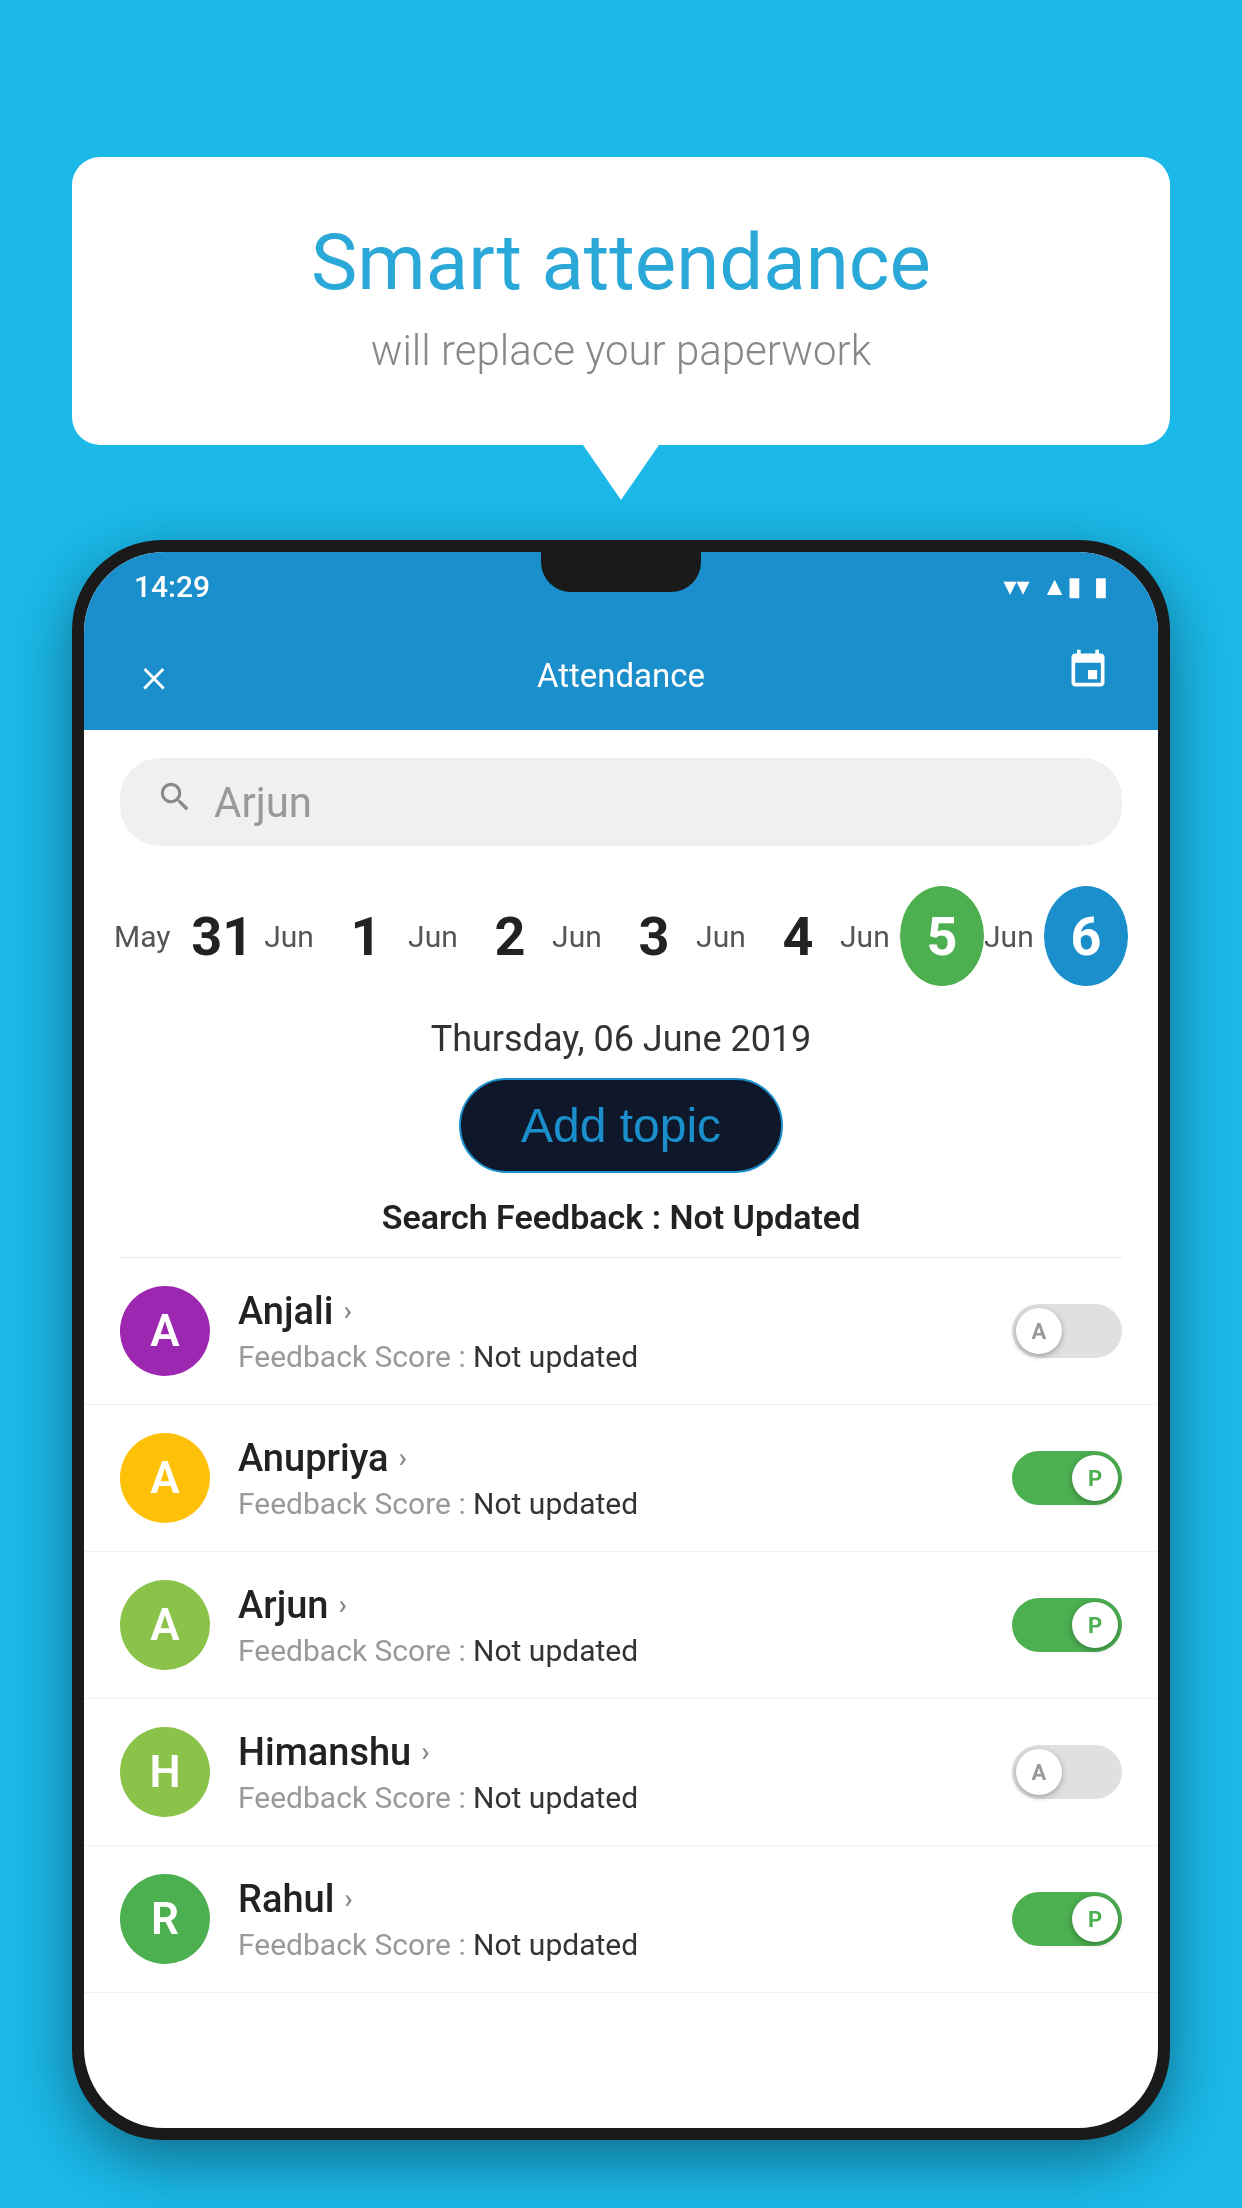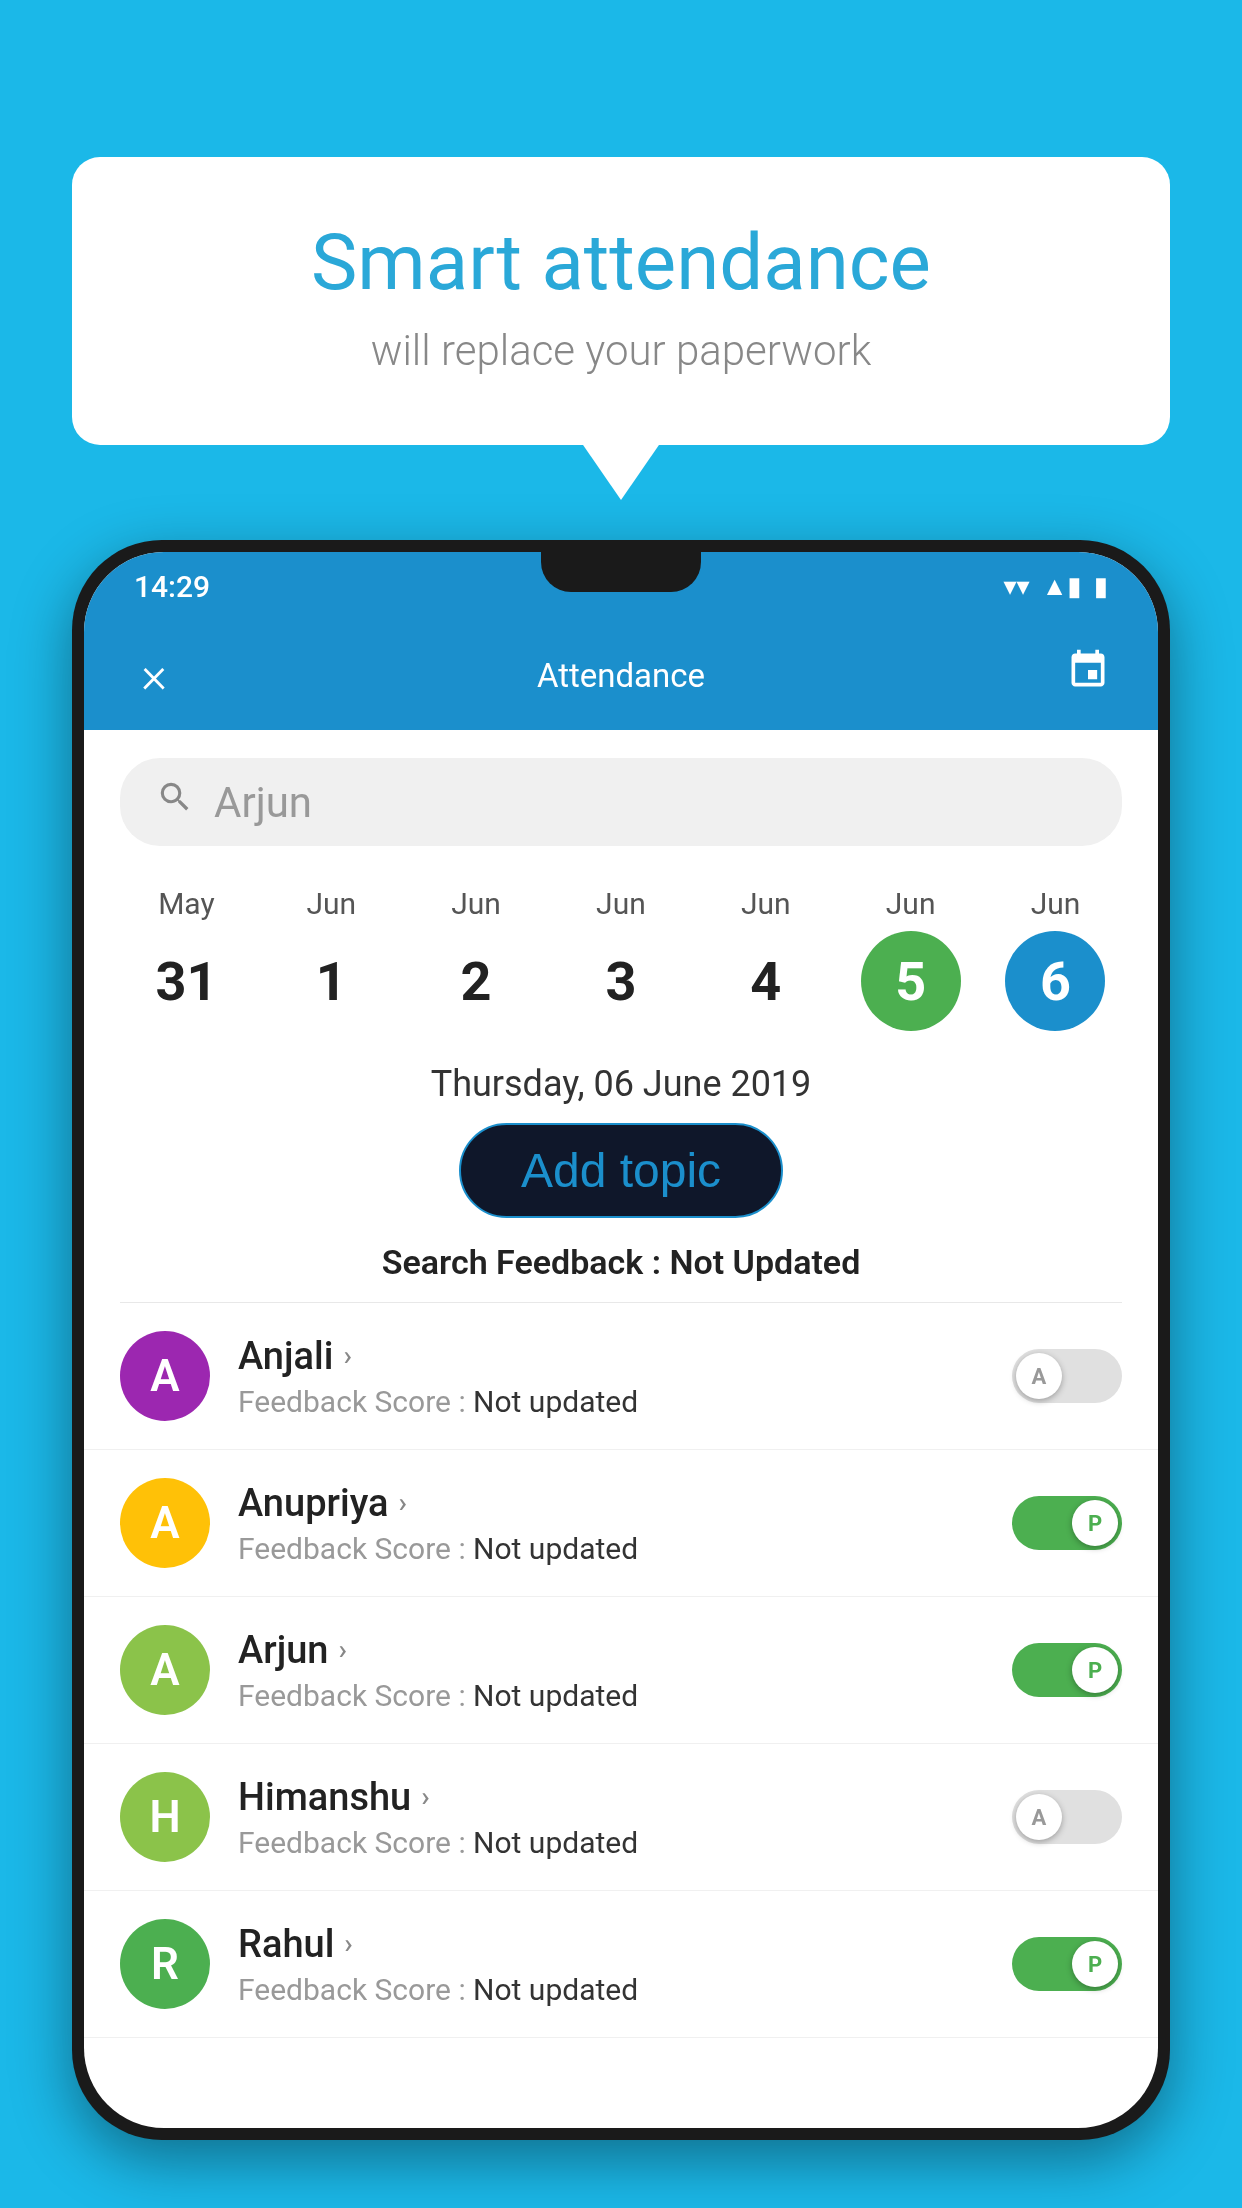--- a/index.html
+++ b/index.html
@@ -180,21 +180,20 @@
     
     .calendar-strip {
       display: flex;
       padding: 20px 30px 10px;
       justify-content: space-around;
       align-items: flex-end;
     }
 
     .calendar-day {
       display: flex;
-      flex-direction: column;
       align-items: center;
       gap: 10px;
       min-width: 130px;
     }
 
     .cal-month {
       font-size: 30px;
       color: #555;
       font-weight: 400;
     }

